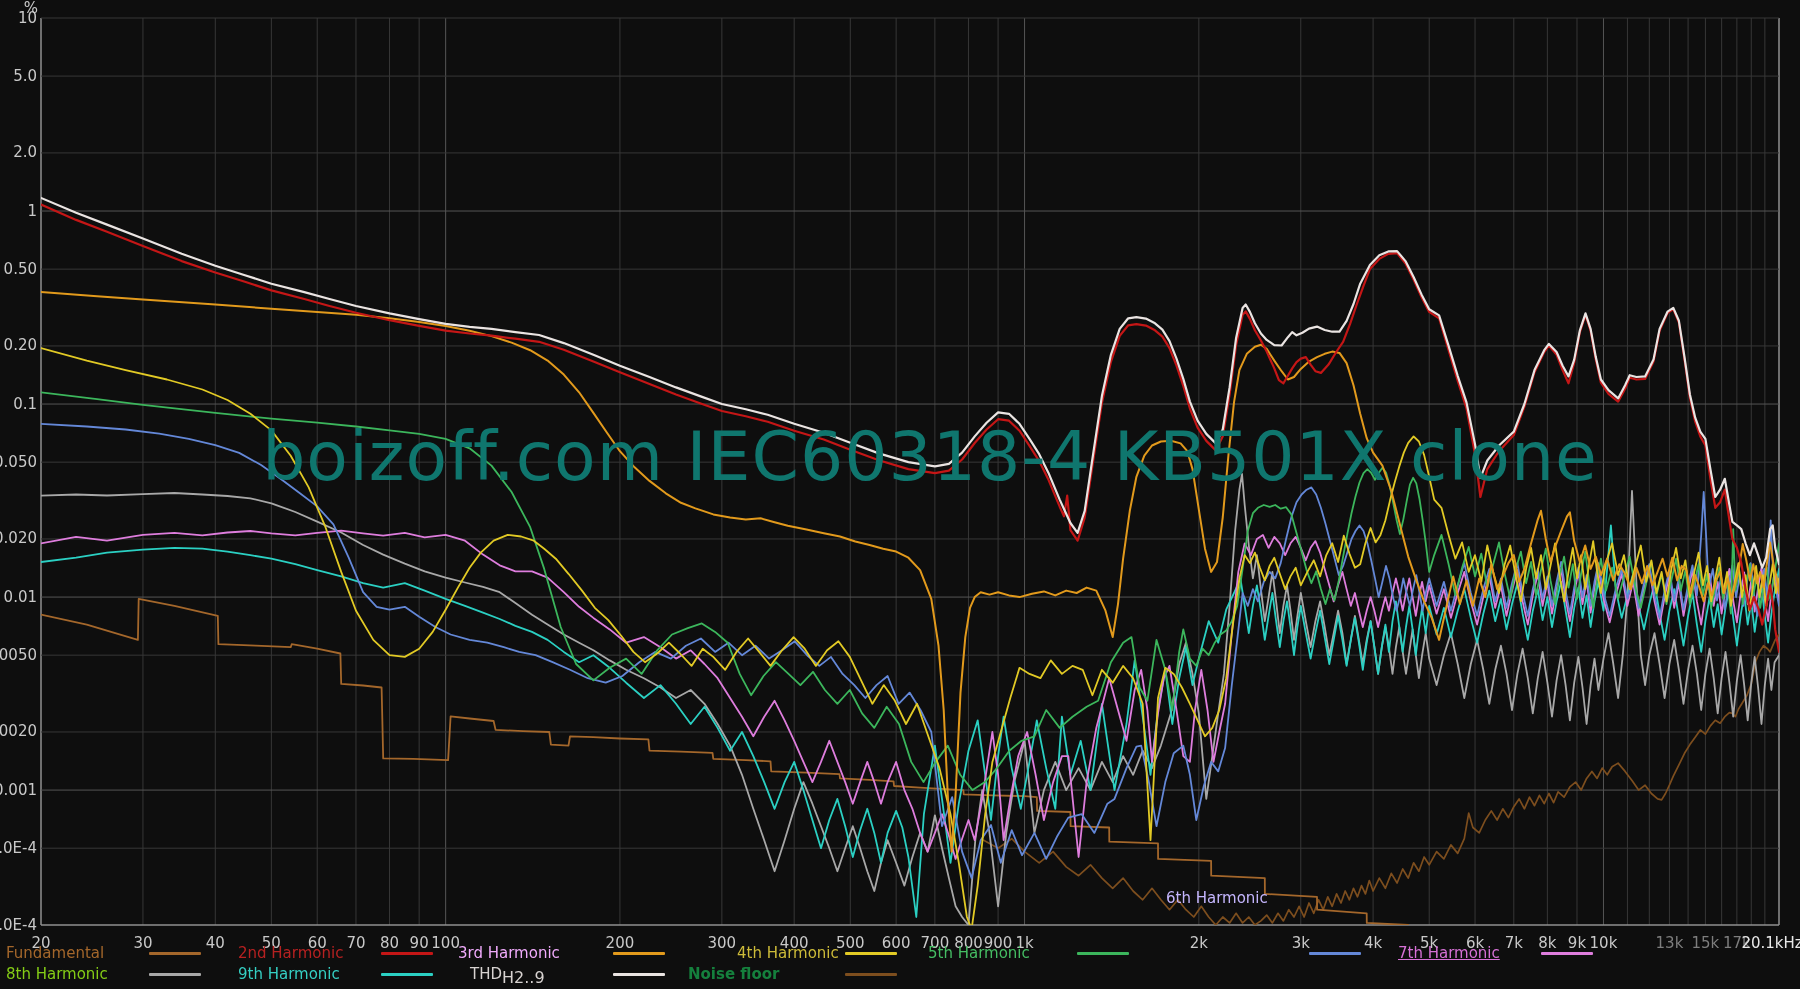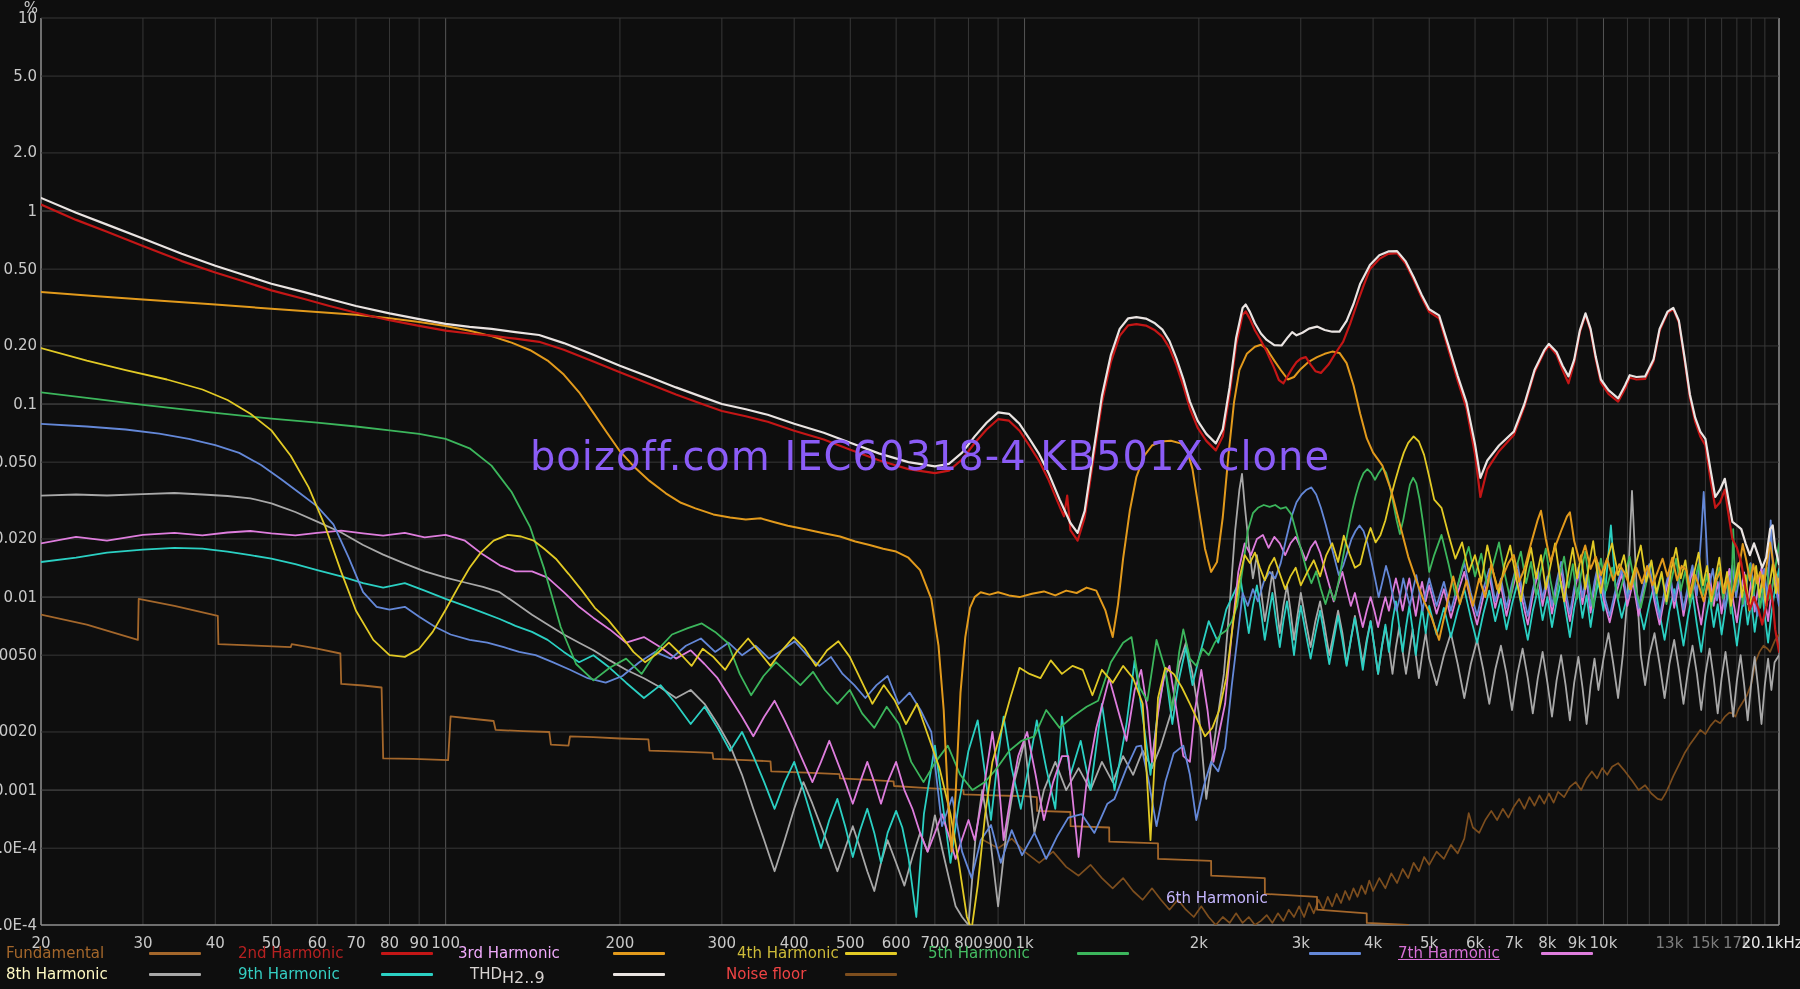--- a/index.html
+++ b/index.html
@@ -1,20 +1,20 @@
 <!DOCTYPE html>
 <html><head>
 <meta charset="utf-8">
 <style>
   html,body{margin:0;padding:0;background:#0e0e0e;}
   .stage{position:relative;width:1800px;height:989px;background:#0e0e0e;overflow:hidden;
          font-family:"DejaVu Sans","Liberation Sans",sans-serif;}
   #plot-svg{position:absolute;left:0;top:0;}
   .watermark{position:absolute;transform:translate(-50%,-50%);white-space:nowrap;
-             color:#8b5cf6;font-size:40px;letter-spacing:1px;pointer-events:none;}
+             color:#0f766e;font-size:68px;letter-spacing:1px;pointer-events:none;}
   .legend-label{position:absolute;font-size:15px;line-height:17px;white-space:nowrap;}
   .legend-label sub{font-size:16px;}
   .legend-swatch{position:absolute;height:3px;border-radius:1px;}
 </style>
 </head>
 <body>
 
 <div class="stage">
   <svg id="plot-svg" width="1800" height="989">
       <defs>
@@ -148,22 +148,22 @@
       <div class="legend-label" style="left: 458px; top: 945px; color: #f0abfc;"><span>3rd Harmonic</span></div>
       <div class="legend-swatch" style="left: 613px; top: 952px; width: 52px; background: rgb(226, 154, 28);"></div>
       <div class="legend-label" style="left: 702px; top: 945px; color: rgb(205, 187, 57); margin-left: 35px;"><span>4th Harmonic</span></div>
       <div class="legend-swatch" style="left: 845px; top: 952px; width: 52px; background: rgb(226, 202, 37);"></div>
       <div class="legend-label" style="left: 928px; top: 945px; color: rgb(69, 189, 99);"><span>5th Harmonic</span></div>
       <div class="legend-swatch" style="left: 1077px; top: 952px; width: 52px; background: rgb(60, 182, 92);"></div>
       <div class="legend-label" style="left: 1166px; top: 890px; color: #c4b5fd;"><span>6th Harmonic</span></div>
       <div class="legend-swatch" style="left: 1309px; top: 952px; width: 52px; background: rgb(100, 136, 216);"></div>
       <div class="legend-label" style="left: 1398px; top: 945px; color: rgb(214, 113, 214); text-decoration: underline;"><span>7th Harmonic</span></div>
       <div class="legend-swatch" style="left: 1541px; top: 952px; width: 52px; background: rgb(222, 125, 221);"></div>
-      <div class="legend-label" style="left: 6px; top: 966px; color: #fef9c3; text-align: center;"><span>8th Harmonic</span></div>
+      <div class="legend-label" style="left: 6px; top: 966px; color: #84cc16; text-align: center;"><span>8th Harmonic</span></div>
       <div class="legend-swatch" style="left: 149px; top: 973px; width: 52px; background: rgb(168, 168, 168);"></div>
       <div class="legend-label" style="left: 238px; top: 966px; color: rgb(53, 207, 195);"><span>9th Harmonic</span></div>
       <div class="legend-swatch" style="left: 381px; top: 973px; width: 52px; background: rgb(43, 208, 195);"></div>
       <div class="legend-label" style="left: 470px; top: 966px; color: rgb(216, 211, 209);"><span>THD</span><sub>H2..9</sub></div>
       <div class="legend-swatch" style="left: 613px; top: 973px; width: 52px; background: rgb(234, 228, 226);"></div>
-      <div class="legend-label" style="left: 726px; top: 966px; color: #ef4444;"><span>Noise floor</span></div>
+      <div class="legend-label" style="left: 688px; top: 966px; color: #15803d; font-weight: bold;"><span>Noise floor</span></div>
       <div class="legend-swatch" style="left: 845px; top: 973px; width: 52px; background: rgb(125, 78, 30);"></div>
     </div>
 </div>
 
 </body></html>

